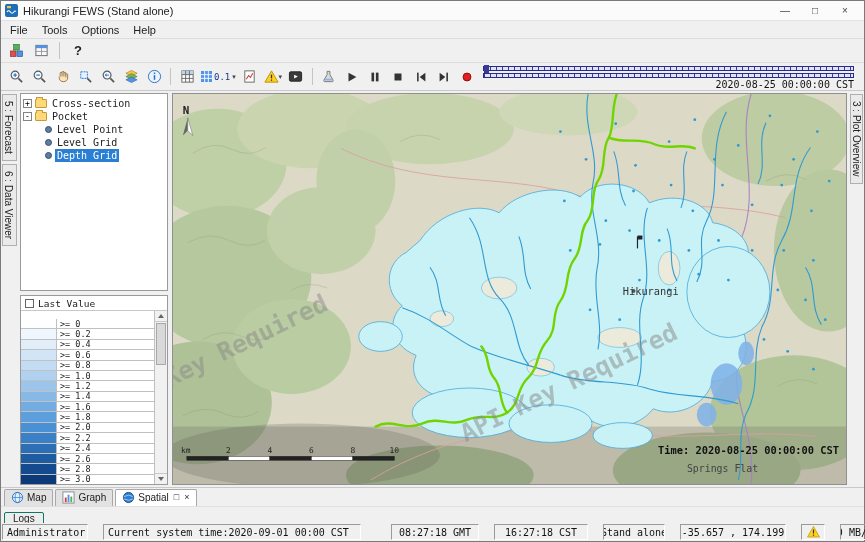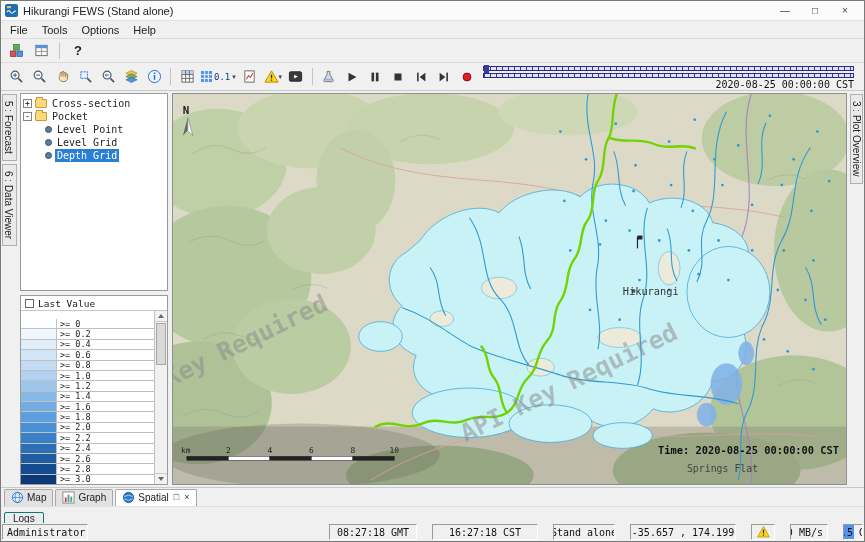--- a/index.html
+++ b/index.html
@@ -76,21 +76,21 @@
   .tabctl { font-size:9px; color:#333; margin-left:2px; line-height:9px; }
   .logsrow { height:17px; flex:0 0 auto; background:#f0f0f0; padding:1px 3px; border-top:1px solid #e0e0e0; }
   .logsbtn { display:inline-flex; align-items:center; font-size:10px; color:#222; border:1px solid #0f766e; background:#ececec; border-radius:2px; padding:0 8px; height:14px; }
 
   .statusbar { height:18px; flex:0 0 auto; display:flex; gap:15px; padding:1px; background:#f0f0f0; font:10px "DejaVu Sans Mono", monospace; color:#111; }
   .seg { border:1px solid; border-color:#9a9a9a #fff #fff #9a9a9a; display:flex; align-items:center; padding:0 4px; white-space:nowrap; overflow:hidden; flex:0 0 auto; }
   .seg-spacer { flex:1 1 auto; min-width:0; }
   .seg-user { width:86px; }
   .seg-systime { width:258px; }
   .seg-gmt { width:88px; justify-content:center; }
-  .seg-local { width:106px; justify-content:center; }
+  .seg-local { width:94px; justify-content:center; }
   .seg-mode { width:62px; justify-content:center; }
   .seg-coords { width:106px; justify-content:center; }
   .seg-warn { width:24px; justify-content:center; padding:0; }
   .seg-net { width:38px; justify-content:flex-end; }
   .seg-mem { width:20px; justify-content:center; position:relative; padding:0; }
   .memfill { position:absolute; left:0; top:0; bottom:0; width:58%; background:#4f94e8; }
   .memtext { position:relative; z-index:1; }
 </style>
 </head>
 <body>
@@ -576,20 +576,21 @@
       <span class="tabctl">×</span>
     </div>
   </div>
 
   <div class="logsrow">
     <span class="logsbtn">Logs</span>
   </div>
 
   <div class="statusbar">
     <div class="seg seg-user">Administrator</div>
+    <div class="seg seg-systime">Current system time:2020-09-01 00:00 CST</div>
     <div class="seg-spacer"></div>
     <div class="seg seg-gmt">08:27:18 GMT</div>
     <div class="seg seg-local">16:27:18 CST</div>
     <div class="seg seg-mode">Stand alone</div>
     <div class="seg seg-coords">-35.657 , 174.199</div>
     <div class="seg seg-warn">
       <svg width="13" height="12" viewBox="0 0 13 12">
           <polygon points="6.5,0.5 12.5,11 0.5,11" fill="#ffd21e" stroke="#b89000" stroke-width="0.7"></polygon>
           <rect x="5.9" y="3.5" width="1.2" height="4" fill="#333"></rect>
           <rect x="5.9" y="8.6" width="1.2" height="1.2" fill="#333"></rect>

